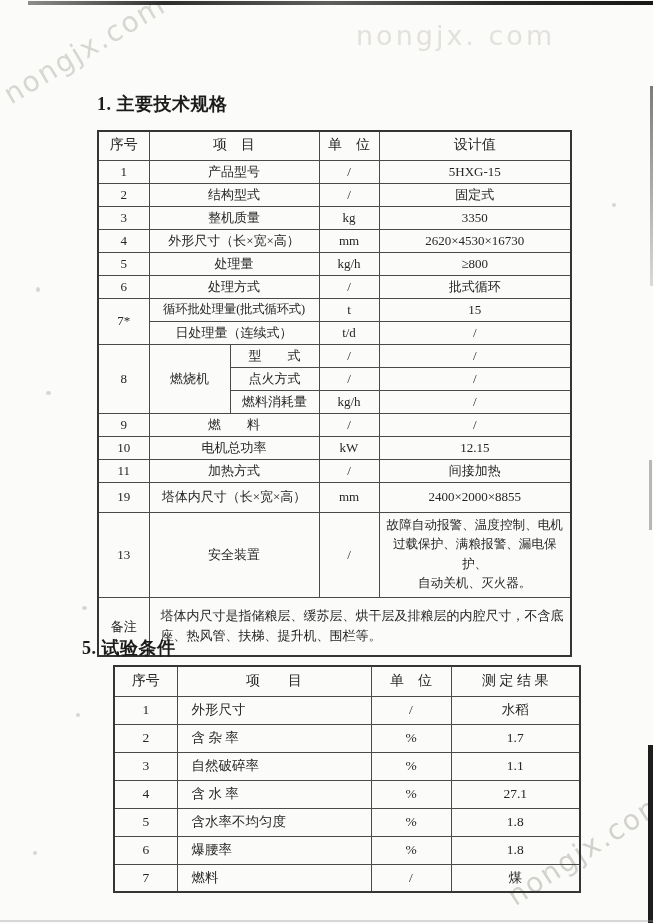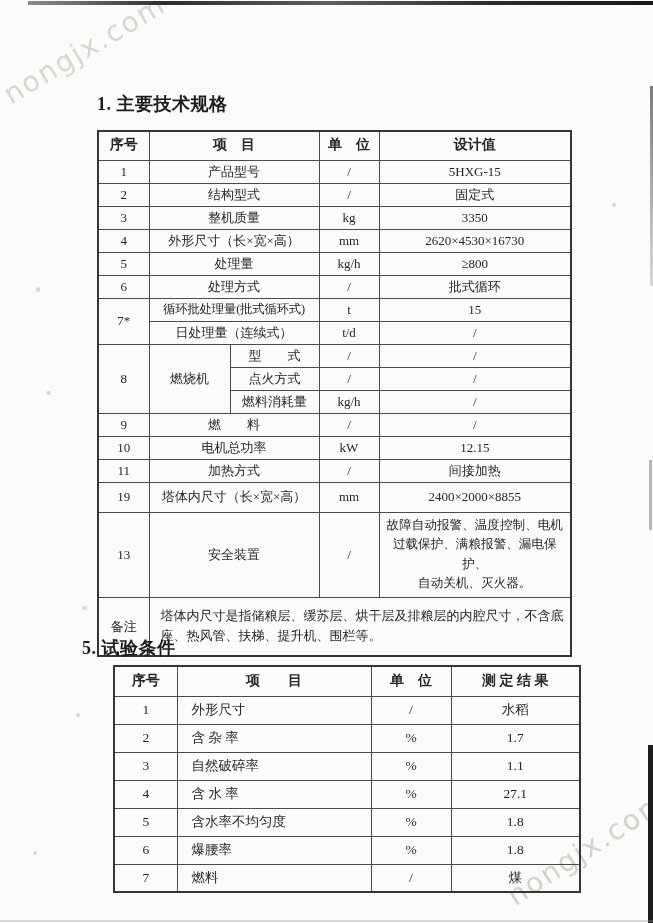--- a/index.html
+++ b/index.html
@@ -12,21 +12,21 @@
   
   .sec-title{position:absolute;font-size:18px;font-weight:bold;color:#1c1c1c;letter-spacing:.5px;white-space:nowrap;}
   #title1{left:97px;top:92px;}
   #title2{left:82px;top:636px;}
   
   table{border-collapse:collapse;table-layout:fixed;position:absolute;}
   td{border:1px solid #4a4a4a;text-align:center;vertical-align:middle;
      font-size:13px;padding:0;color:#262626;line-height:1.35;overflow:hidden;}
   .spec{left:97px;top:130px;width:473px;border:2px solid #353535;}
   .t2{left:113px;top:665px;width:466px;border:2px solid #353535;}
-  tr.hd td{font-size:14px;font-weight:bold;}
+  tr.hd td{font-size:14px;}
   .tight{font-size:12.4px;letter-spacing:-.2px;}
   .multi{font-size:12.6px;line-height:1.55;padding:3px 6px;}
   .note-cell{text-align:left;font-size:13px;line-height:1.6;padding:8px 4px 8px 11px;}
   .t2 td{font-size:13.5px;}
   .t2 td.item{text-align:left;padding-left:14px;}
   
   .wm{position:absolute;font-family:"DejaVu Sans","Liberation Sans",sans-serif;
       white-space:nowrap;pointer-events:none;font-weight:400;}
   #wm-tl{left:6px;top:80px;font-size:28px;letter-spacing:2px;
          color:rgba(188,184,176,.55);transform:rotate(-31deg);transform-origin:0 50%;}
@@ -43,20 +43,21 @@
   #scan-right-lower{right:0;top:745px;width:5px;height:178px;background:#1d1d1d;}
   #scan-bottom{left:0;right:0;bottom:1px;height:2px;background:rgba(150,150,150,.35);}
   .speck{position:absolute;background:#cfccc5;border-radius:50%;opacity:.8;}
 </style>
 </head>
 <body>
 
 <div class="page">
 
   <div class="wm" id="wm-tl">nongjx.com</div>
+  <div class="wm" id="wm-tr">nongjx. com</div>
   <div class="wm" id="wm-br">nongjx.com</div>
 
   <div class="artifact" id="scan-top"></div>
   <div class="artifact" id="scan-right-upper"></div>
   <div class="artifact" id="scan-right-mid"></div>
   <div class="artifact" id="scan-right-lower"></div>
   <div class="artifact" id="scan-bottom"></div>
   <div class="speck" style="left:36px;top:287px;width:4px;height:5px;"></div>
   <div class="speck" style="left:46px;top:391px;width:5px;height:4px;"></div>
   <div class="speck" style="left:82px;top:606px;width:5px;height:4px;"></div>

